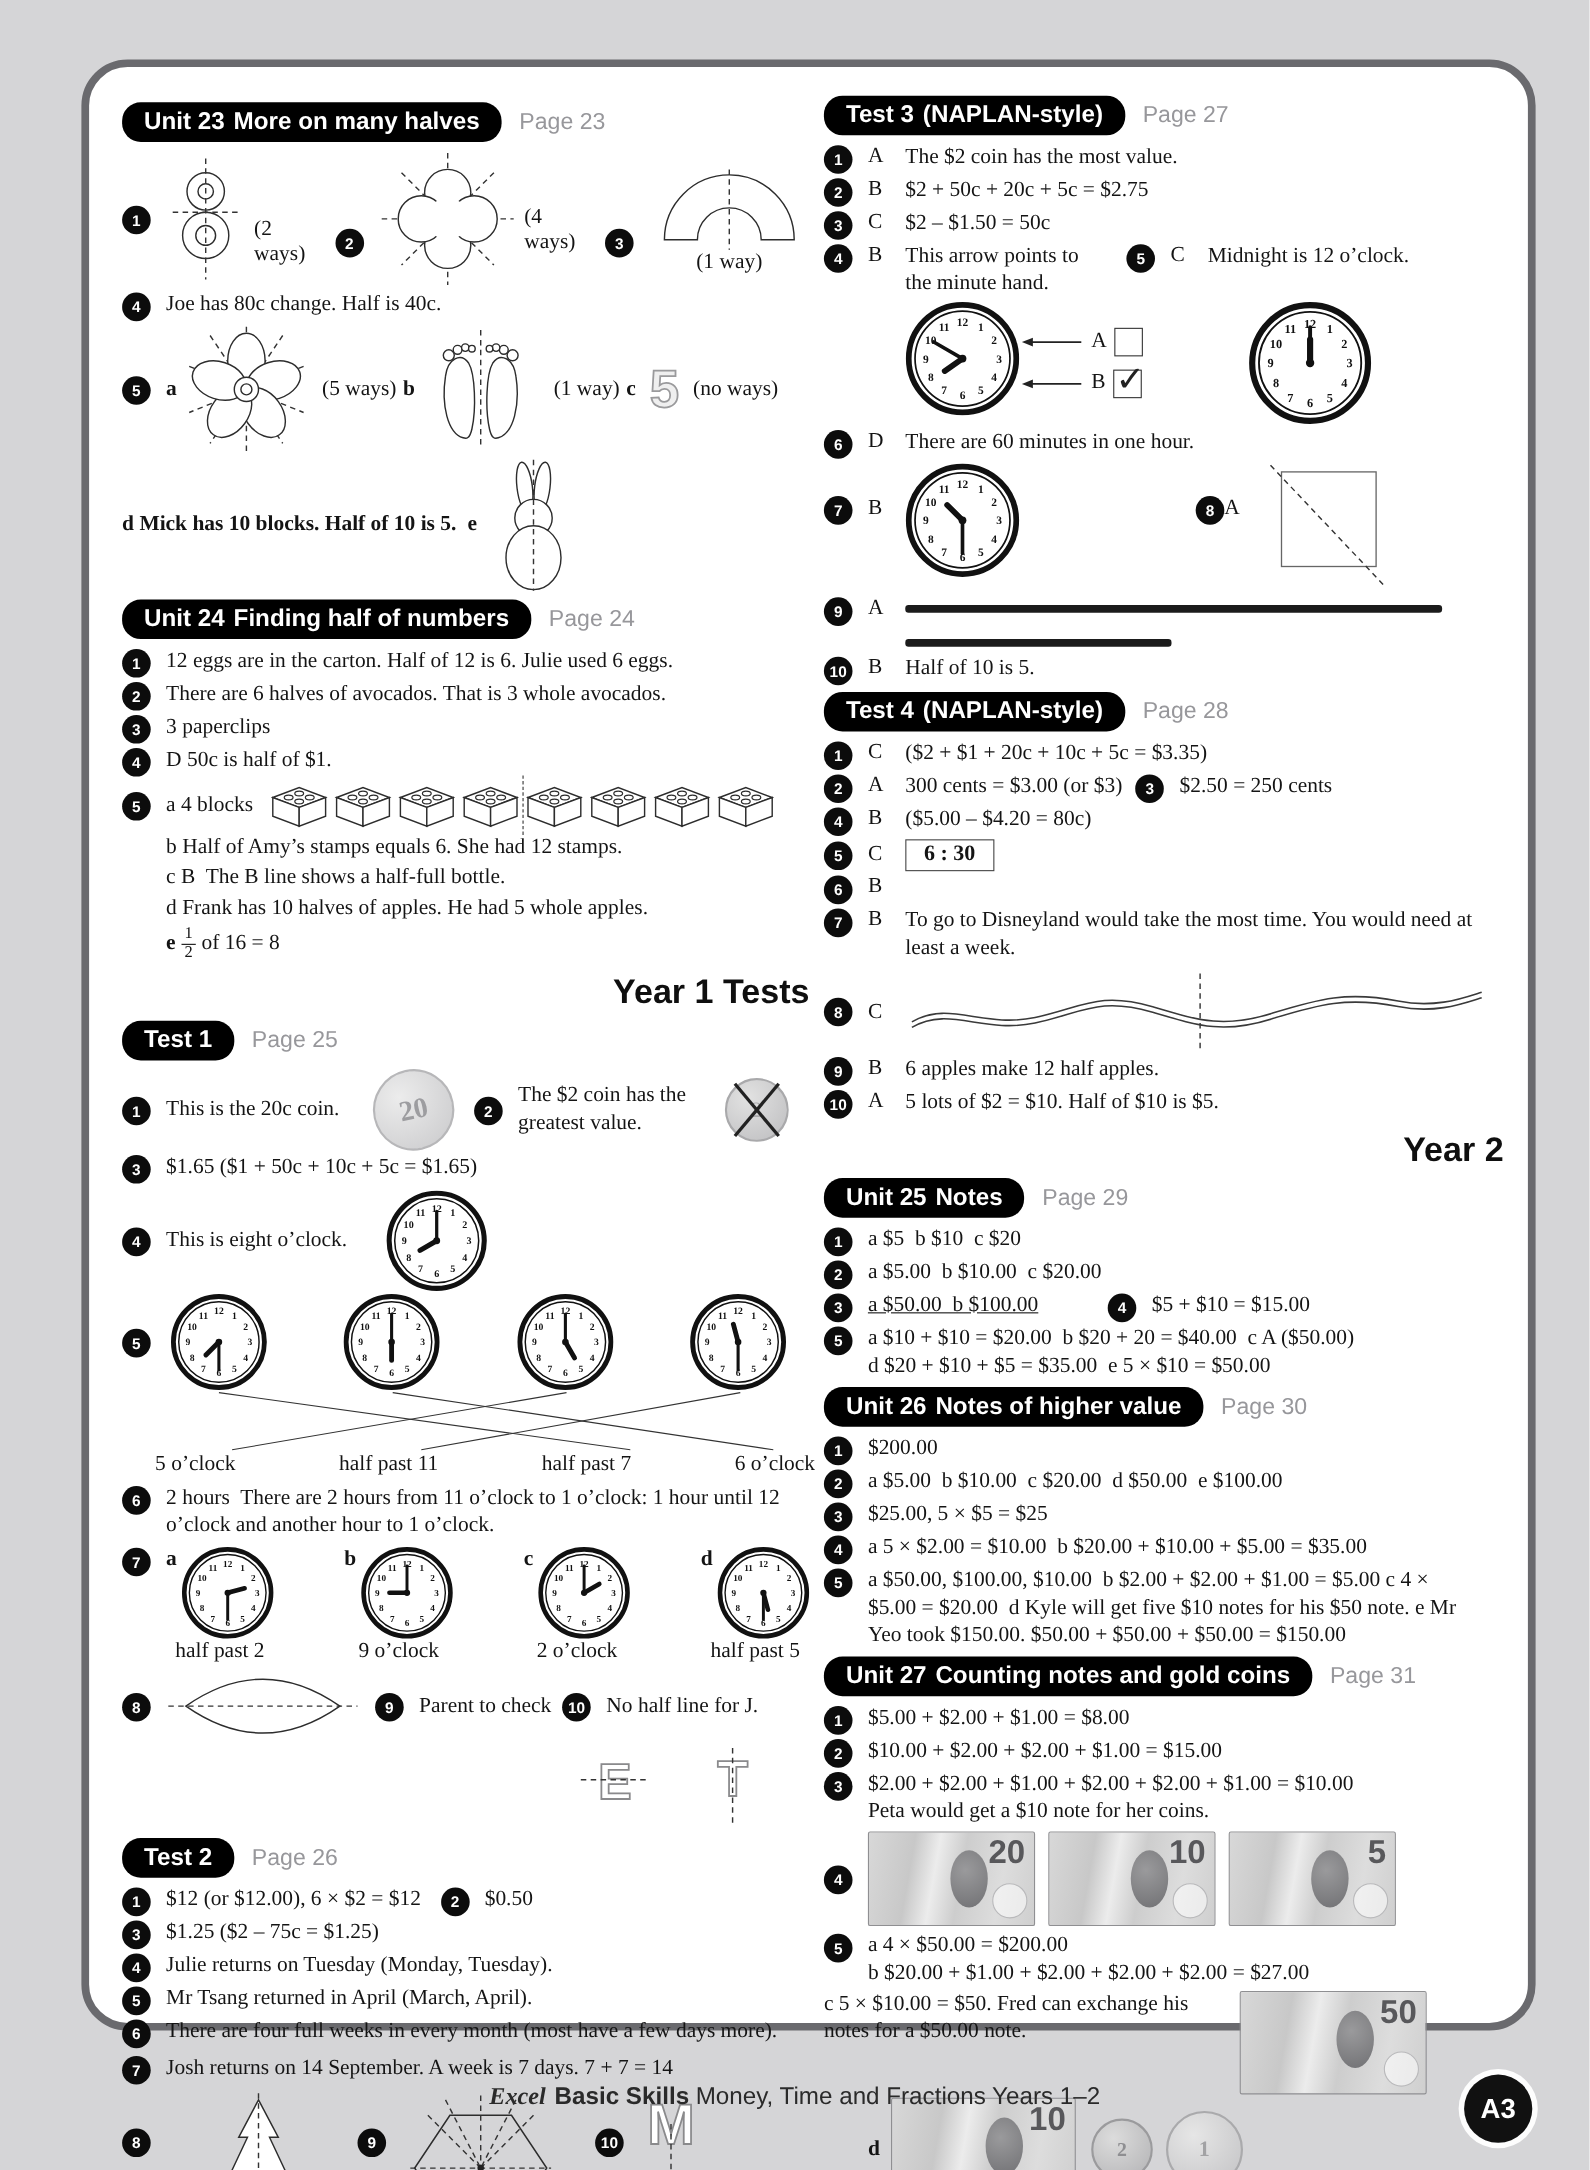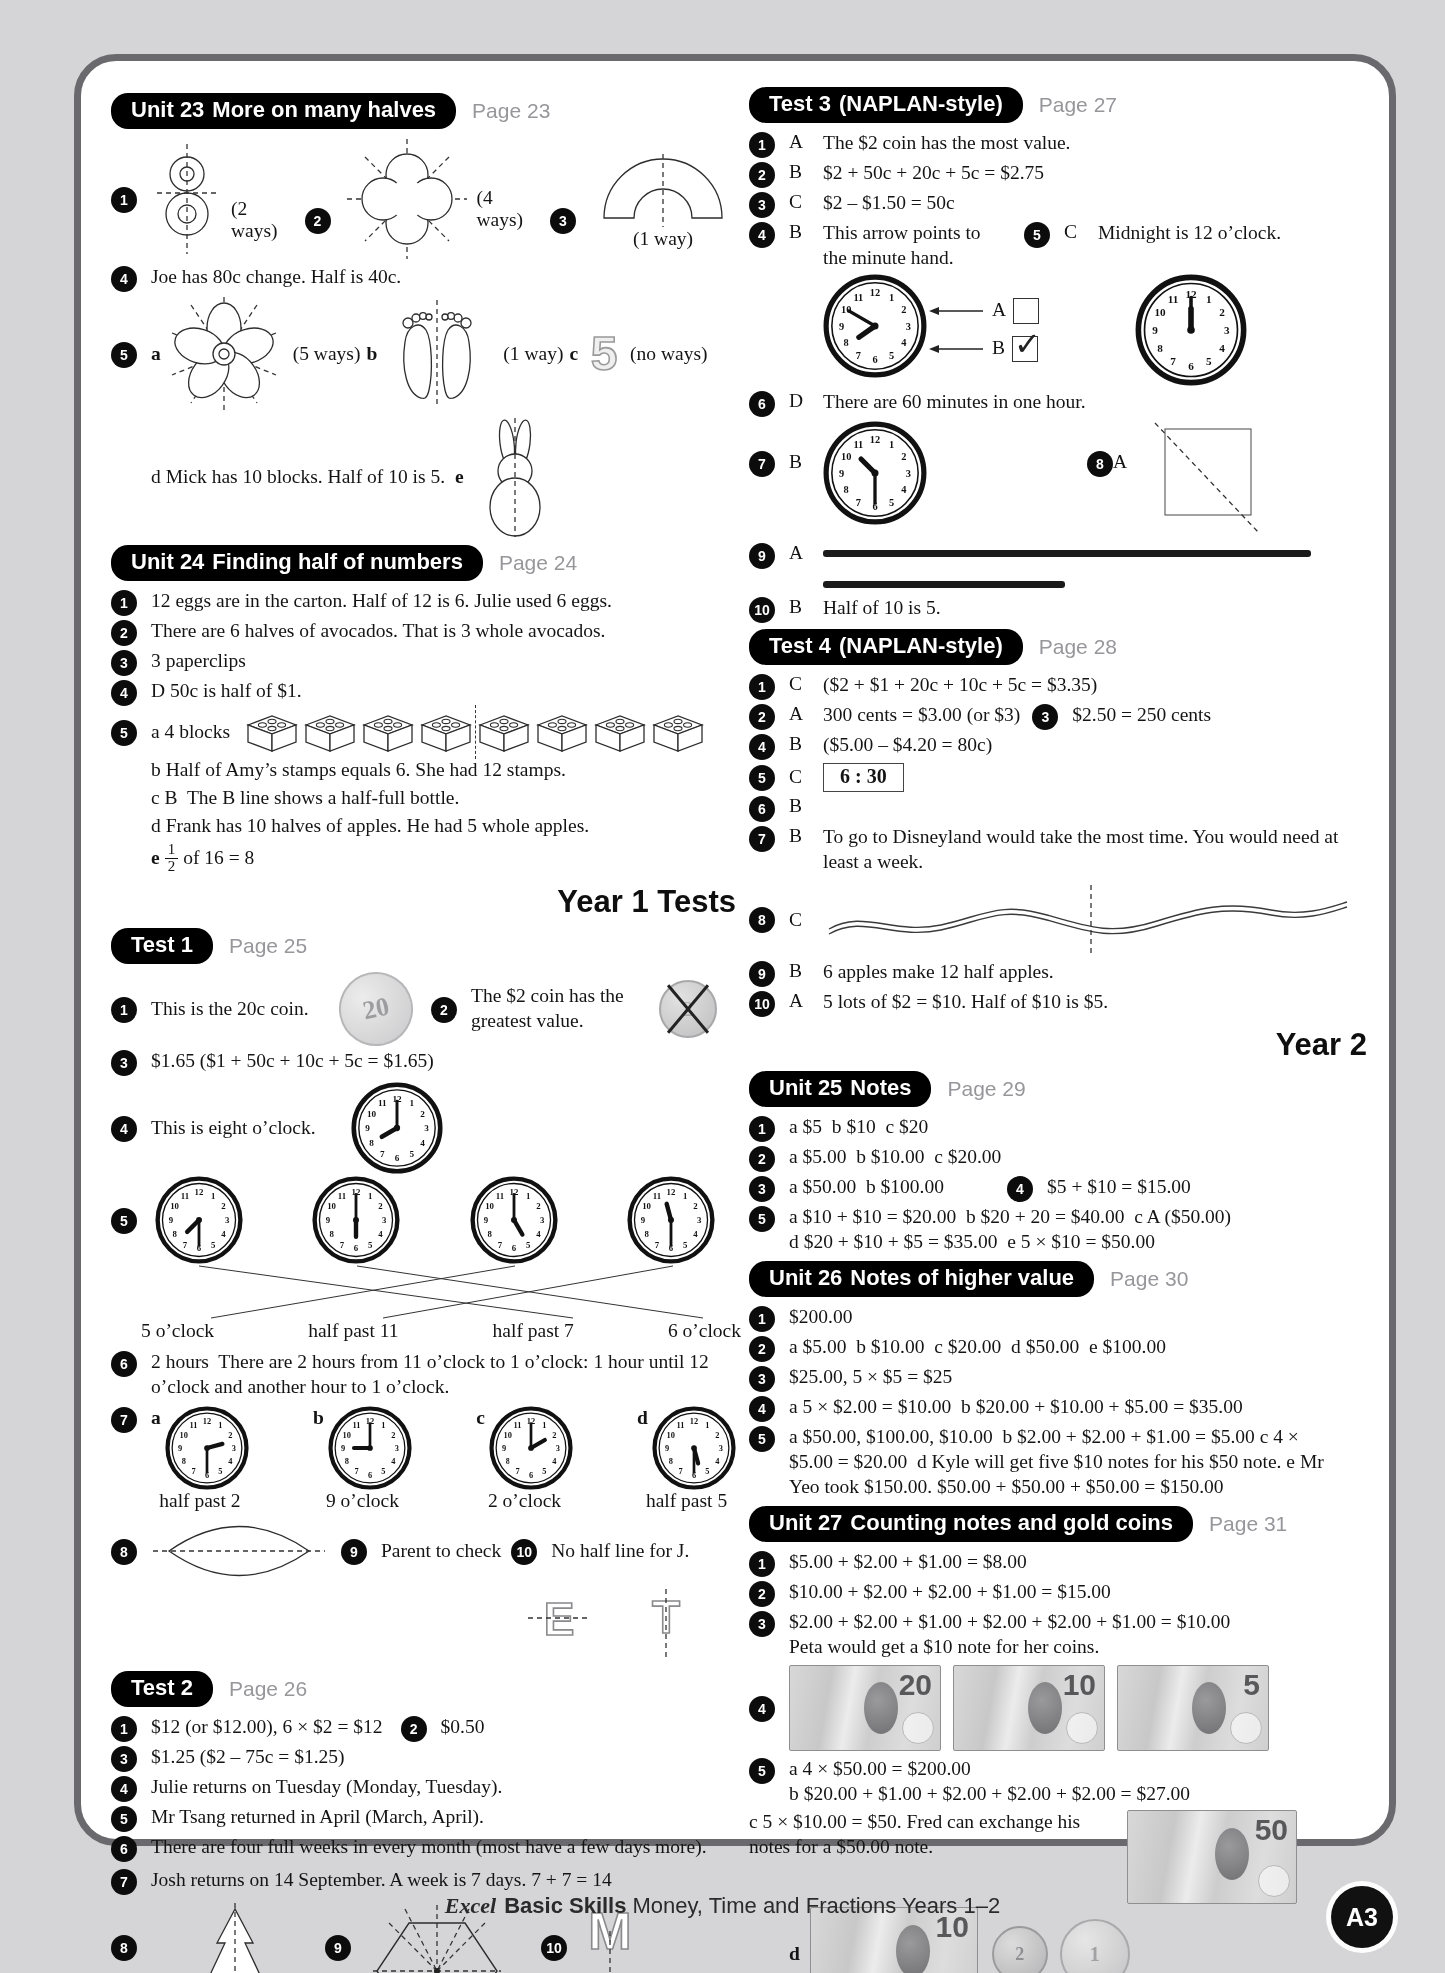--- a/index.html
+++ b/index.html
@@ -183,21 +183,21 @@
       <span class="t sublab">c</span>
       <span class="shape" style="margin:0 4px;">
         <svg width="44" height="56" viewBox="0 0 44 56">
           <text x="22" y="44" text-anchor="middle" font-family="Liberation Sans,sans-serif" font-weight="bold" font-size="48" fill="#efefef" stroke="#9a9a9c" stroke-width="1.6">5</text>
         </svg>
         </span>
       <span class="cap">(no ways)</span>
     </div>
 
     <div class="row" style="align-items:center;margin:0;">
-      <span class="t" style="margin-left:40px;">d Mick has 10 blocks. Half of 10 is 5.</span>
+      <span class="t" style="font-weight:bold;">d Mick has 10 blocks. Half of 10 is 5.</span>
       <span class="t sublab" style="margin:0 8px 0 10px;">e</span>
       <span class="shape">
         <svg width="86" height="124" viewBox="0 0 86 124">
           <ellipse class="oln" cx="35" cy="28" rx="7" ry="23" transform="rotate(-7,35,28)"></ellipse>
           <ellipse class="oln" cx="51" cy="28" rx="7" ry="23" transform="rotate(7,51,28)"></ellipse>
           <circle class="oln" cx="43" cy="56" r="17"></circle>
           <ellipse class="oln" cx="43" cy="92" rx="25" ry="29"></ellipse>
           <line class="dash" x1="43" y1="3" x2="43" y2="122"></line>
         </svg>
         </span>
@@ -887,21 +887,21 @@
     <div class="row">
         <span class="qnum">1</span>
         <span class="t">a $5  b $10  c $20</span>
       </div>
     <div class="row">
         <span class="qnum">2</span>
         <span class="t">a $5.00  b $10.00  c $20.00</span>
       </div>
     <div class="row">
       <span class="qnum">3</span>
-        <span class="t" style="width:218px;">a $50.00  b $100.00</span>
+        <span class="t" style="width:218px;text-decoration:underline;">a $50.00  b $100.00</span>
       <span class="qnum">4</span>
         <span class="t">$5 + $10 = $15.00</span>
     </div>
     <div class="row">
         <span class="qnum">5</span>
       <span>
           <span class="t" style="display:block;">a $10 + $10 = $20.00  b $20 + 20 = $40.00  c A ($50.00)</span>
             <span class="t" style="display:block;">d $20 + $10 + $5 = $35.00  e 5 × $10 = $50.00</span>
         </span>
     </div>

